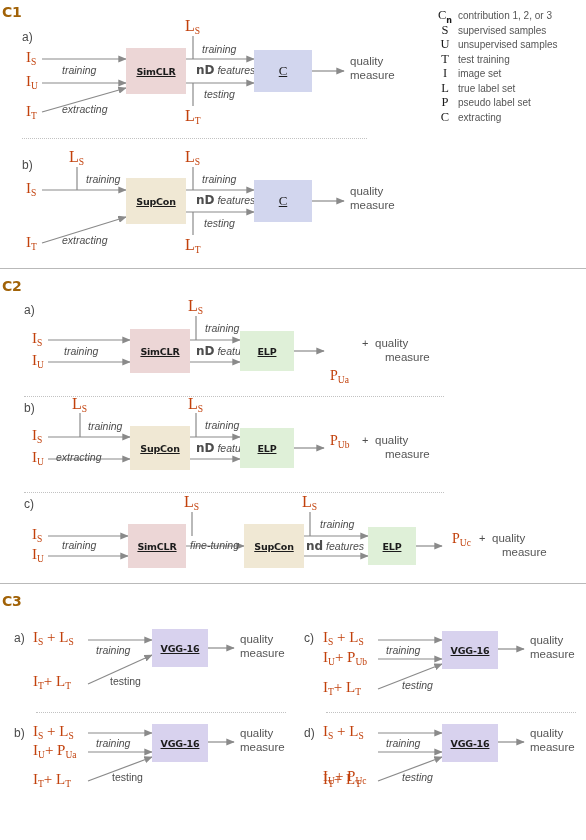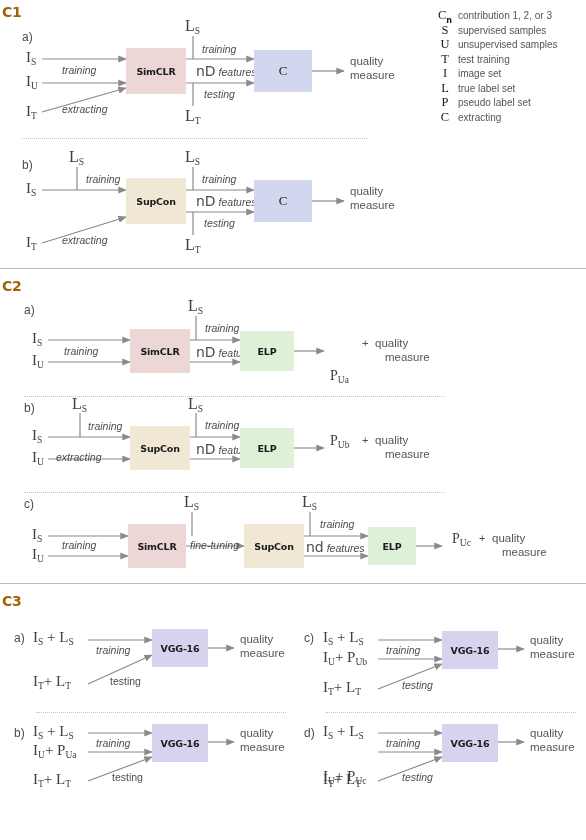--- a/index.html
+++ b/index.html
@@ -44,21 +44,21 @@
   .panel-letter {
     font-size: 12px;
     color: #4a4a4a;
     font-family: "Liberation Sans", sans-serif;
   }
 
   
   .sym {
     font-family: "Liberation Serif", serif;
     font-size: 15px;
-    color: #404040;
+    color: #c2410c;
     white-space: nowrap;
     line-height: 1;
   }
   .sym sub {
     font-size: 9.5px;
     vertical-align: baseline;
     position: relative;
     top: 3px;
   }
   .sym-lg { font-size: 16px; }
@@ -67,43 +67,44 @@
   .box {
     position: absolute;
     display: flex;
     align-items: center;
     justify-content: center;
     font-family: "DejaVu Sans", sans-serif;
     font-weight: bold;
     font-size: 9.5px;
     color: #1b1b1b;
     letter-spacing: -0.2px;
+    text-decoration: underline;
   }
   .box.plain {
     font-family: "Liberation Serif", serif;
     font-weight: normal;
     font-size: 13px;
   }
 
   
   .elabel {
     position: absolute;
     font-family: "Liberation Sans", sans-serif;
     font-style: italic;
     font-size: 10.5px;
     color: #4d4d4d;
     white-space: nowrap;
     line-height: 1;
   }
   .elabel.upright { font-style: normal; }
   .elabel b {
     font-style: normal;
-    font-weight: normal;
+    font-weight: bold;
     font-family: "DejaVu Sans", sans-serif;
-    font-size: 14px;
+    font-size: 12px;
   }
 
   
   .outcome {
     position: absolute;
     font-family: "Liberation Sans", sans-serif;
     font-size: 11.5px;
     color: #555;
     line-height: 1.25;
     white-space: nowrap;

